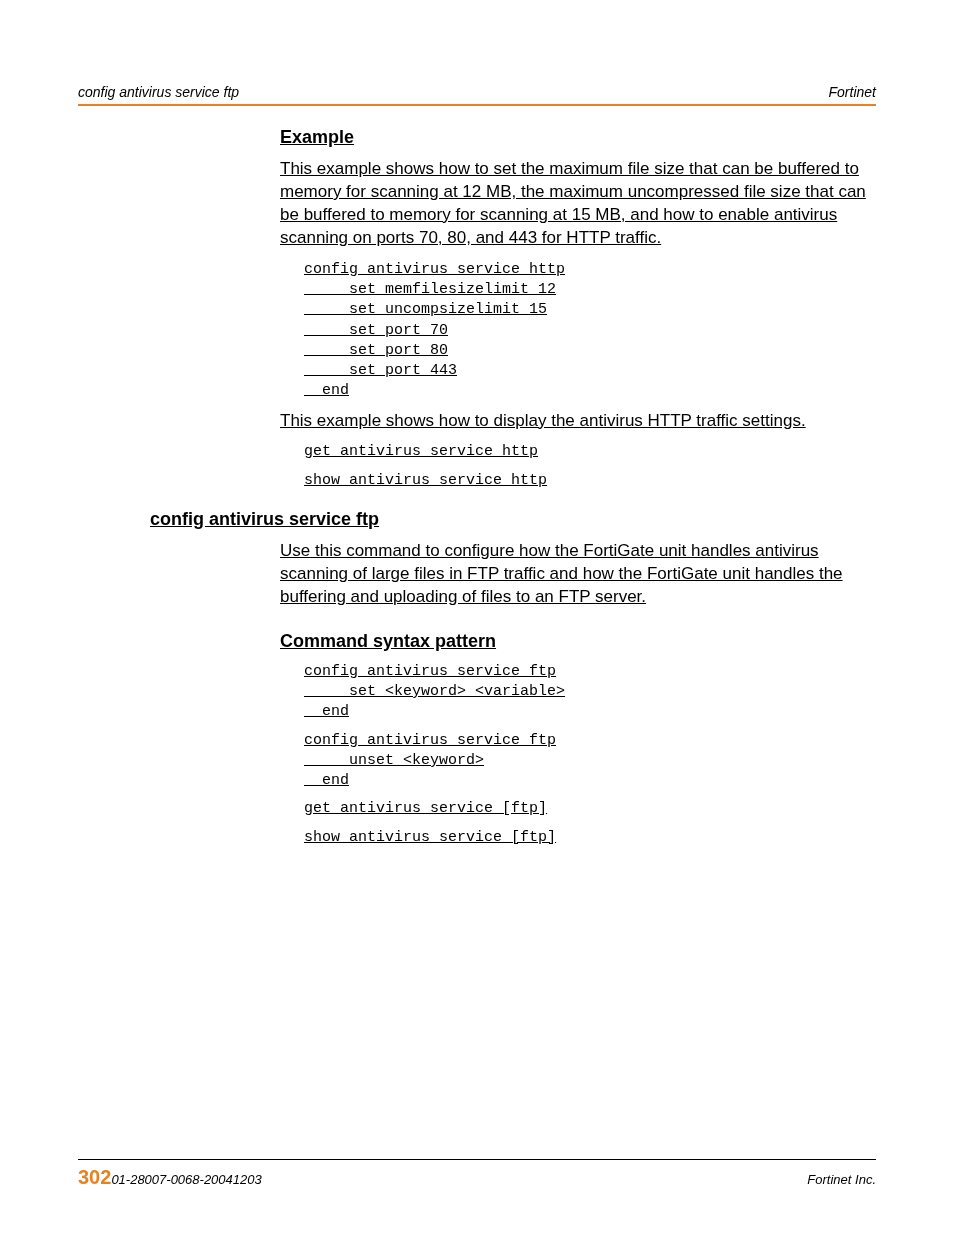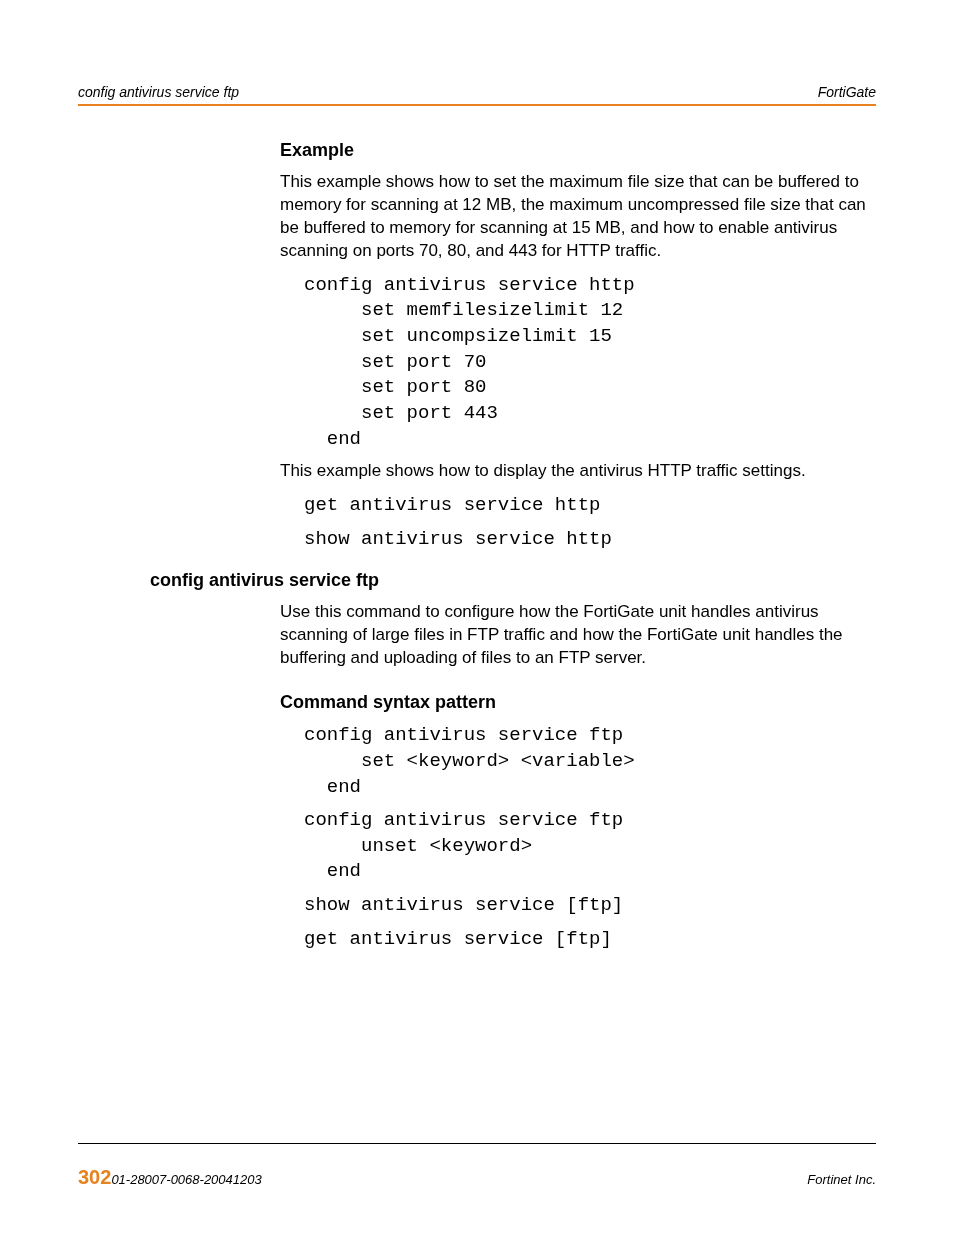--- a/index.html
+++ b/index.html
@@ -19,52 +19,53 @@
   .running-header {
     display: flex;
     justify-content: space-between;
     font-style: italic;
     font-size: 14px;
     padding-bottom: 4px;
     border-bottom: 2px solid #e8821e;
     color: #000;
   }
   .content {
-    margin-top: 34px;
+    margin-top: 21px;
     padding-left: 202px;
+    text-decoration: underline;
   }
   .h3 {
     font-weight: bold;
     font-size: 18px;
     margin: 0 0 10px 0;
   }
   .para {
     font-size: 17px;
     line-height: 1.35;
     margin: 0 0 10px 0;
   }
   .codeblock {
     font-family: "Courier New", Courier, monospace;
-    font-size: 19px;
+    font-size: 15px;
     line-height: 1.35;
     white-space: pre;
     margin: 2px 0 8px 24px;
   }
   .h2 {
     font-weight: bold;
     font-size: 18px;
     margin: 18px 0 10px -130px;
   }
   .footer {
     position: absolute;
     left: 78px;
     right: 78px;
     bottom: 46px;
     border-top: 1px solid #000;
-    padding-top: 22px;
+    padding-top: 6px;
     display: flex;
     align-items: baseline;
     font-size: 13px;
   }
   .page-number {
     color: #e8821e;
     font-weight: bold;
     font-size: 20px;
   }
   .doc-id {
@@ -76,21 +77,21 @@
     font-style: italic;
     margin-left: 15px;
   }
 </style>
 </head>
 <body>
 
 <div class="page">
   <div class="running-header">
     <span>config antivirus service ftp</span>
-    <span>FortiGate</span>
+    <span>Fortinet</span>
   </div>
 
   <div class="content">
 
     <div class="h3">Example</div>
     <p class="para">This example shows how to set the maximum file size that can be buffered to memory for scanning at 12 MB, the maximum uncompressed file size that can be buffered to memory for scanning at 15 MB, and how to enable antivirus scanning on ports 70, 80, and 443 for HTTP traffic.</p>
     <div class="codeblock">config antivirus service http
      set memfilesizelimit 12
      set uncompsizelimit 15
      set port 70
@@ -104,22 +105,22 @@
     <div class="h2">config antivirus service ftp</div>
     <p class="para">Use this command to configure how the FortiGate unit handles antivirus scanning of large files in FTP traffic and how the FortiGate unit handles the buffering and uploading of files to an FTP server.</p>
 
     <div class="h3" style="margin-top:22px;">Command syntax pattern</div>
     <div class="codeblock">config antivirus service ftp
      set &lt;keyword&gt; &lt;variable&gt;
   end</div>
     <div class="codeblock" style="margin-top:6px;">config antivirus service ftp
      unset &lt;keyword&gt;
   end</div>
+    <div class="codeblock" style="margin-top:6px;">get antivirus service [ftp]</div>
     <div class="codeblock" style="margin-top:6px;">show antivirus service [ftp]</div>
-    <div class="codeblock" style="margin-top:6px;">get antivirus service [ftp]</div>
 
   </div>
 
   <div class="footer">
     <span class="page-number">302</span>
     <span class="doc-id">01-28007-0068-20041203</span>
     <span class="company">Fortinet Inc.</span>
   </div>
 </div>
 

